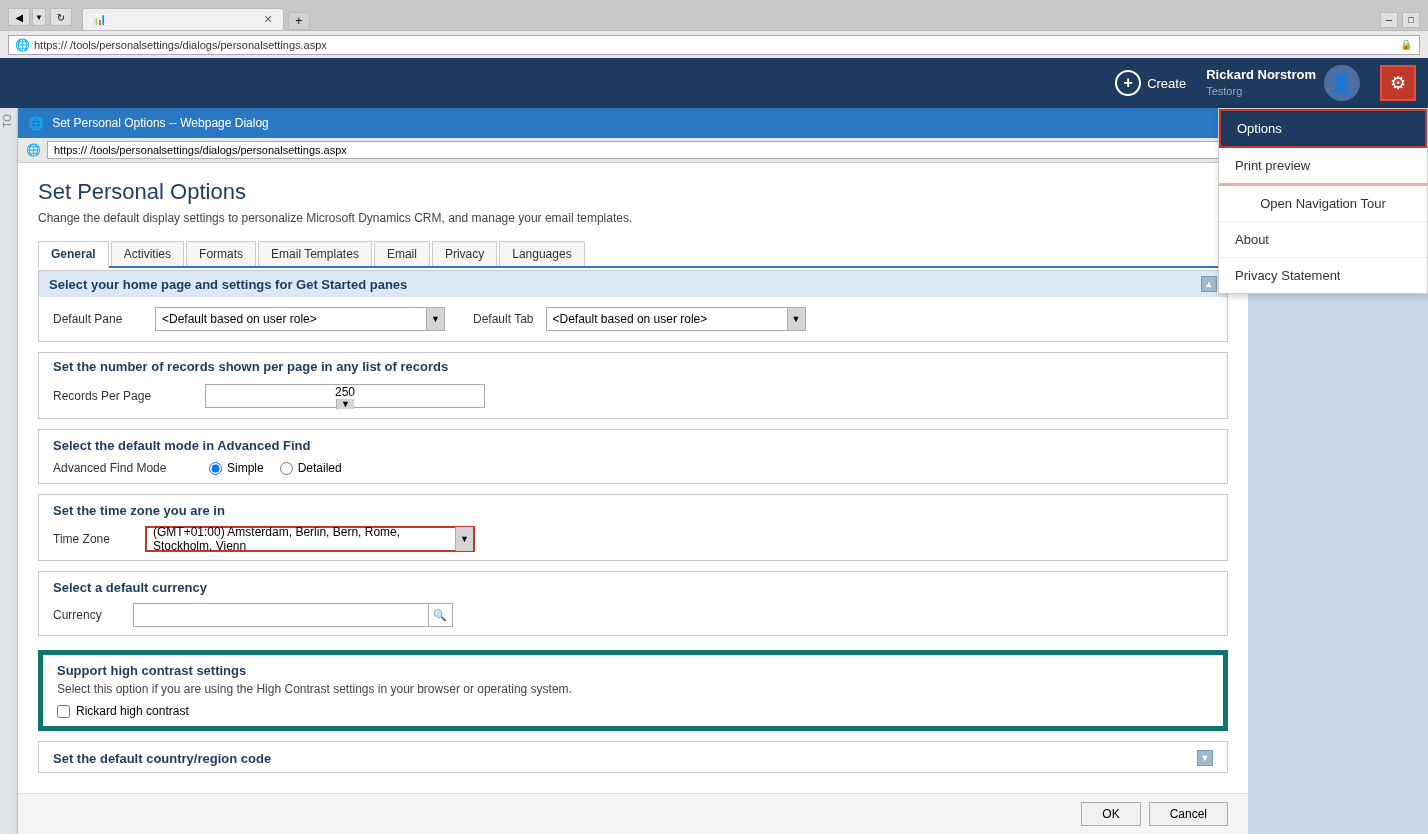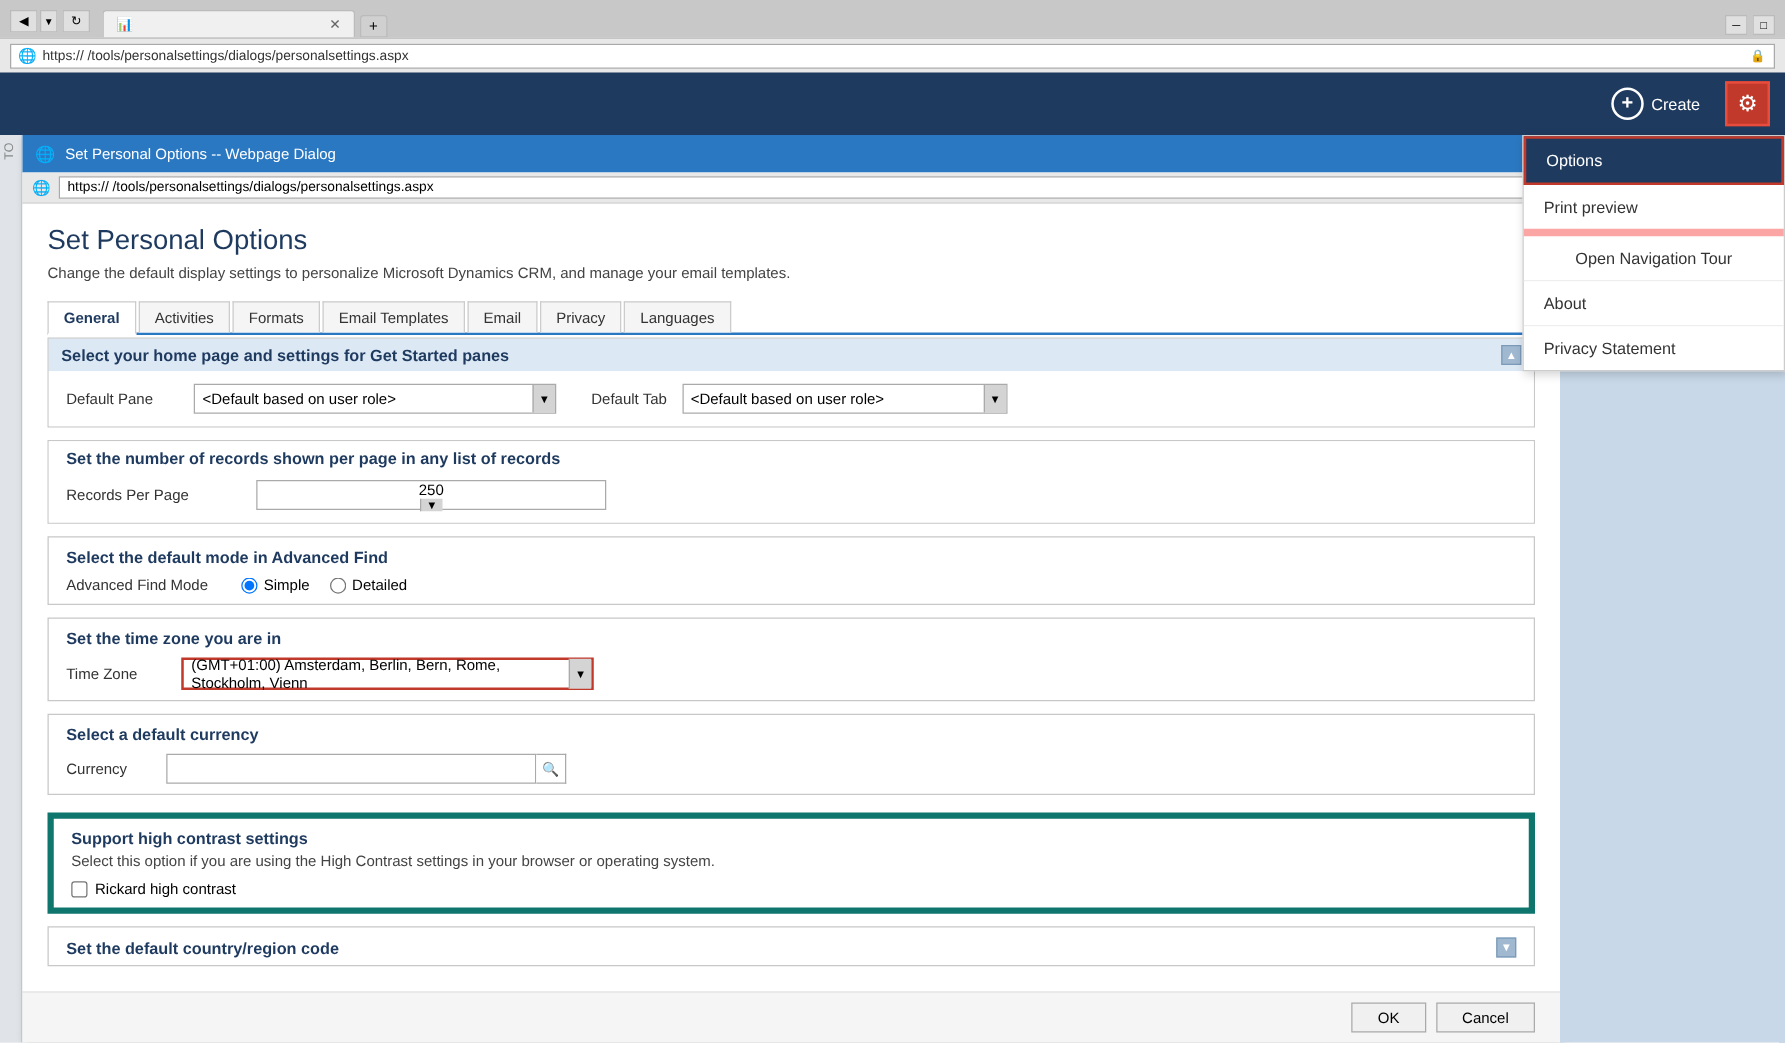--- a/index.html
+++ b/index.html
@@ -39,28 +39,35 @@
   </div>
 </div>
 
 <div style="background:#1e3a5f; height:50px; display:flex; align-items:center; padding:0 12px; justify-content:flex-end; gap:20px; position:relative;">
 
   <div style="color:white; display:flex; align-items:center; gap:6px; cursor:pointer;">
     <div style="width:26px; height:26px; border:2px solid white; border-radius:50%; display:flex; align-items:center; justify-content:center; font-size:16px; font-weight:bold; color:white;">+</div>
     <span style="font-size:13px; color:white;">Create</span>
   </div>
 
+  <div style="display:flex; align-items:center; gap:8px;">
+    <div>
+      <div style="font-size:13px; color:white; font-weight:bold; line-height:1.3;">Rickard Norstrom</div>
+      <div style="font-size:11px; color:#9ab; line-height:1.3;">Testorg</div>
+    </div>
+    <div style="width:36px; height:36px; background:#4a6fa5; border-radius:50%; display:flex; align-items:center; justify-content:center; color:white; font-size:18px; cursor:pointer;">👤</div>
+  </div>
 
   <div style="width:36px; height:36px; background:#c0392b; border:2px solid #e74c3c; display:flex; align-items:center; justify-content:center; cursor:pointer; color:white; font-size:18px; z-index:10;">⚙</div>
 
   <div style="position:absolute; top:50px; right:0; width:210px; background:white; border:1px solid #ccc; box-shadow:2px 2px 8px rgba(0,0,0,0.2); z-index:1000;">
     <div style="padding:10px 16px; font-size:13px; background:#1e3a5f; color:white; cursor:pointer; border:2px solid #c0392b;">
       <span>Options</span>
     </div>
-    <div style="padding:10px 16px; font-size:13px; color:#333; cursor:pointer; border-bottom:6px solid #fca5a5;">
+    <div style="padding:10px 16px; font-size:13px; color:#333; cursor:pointer; border-bottom:3px solid #fca5a5;">
       <span>Print preview</span>
     </div>
     <div style="padding:10px 16px; font-size:13px; color:#333; cursor:pointer; border-bottom:1px solid #eee;text-align:center;">
       <span>Open Navigation Tour</span>
     </div>
     <div style="padding:10px 16px; font-size:13px; color:#333; cursor:pointer; border-bottom:1px solid #eee;">
       <span>About</span>
     </div>
     <div style="padding:10px 16px; font-size:13px; color:#333; cursor:pointer;">
       <span>Privacy Statement</span>
@@ -154,21 +161,21 @@
           <span style="font-size:12px; color:#333; width:140px;">Records Per Page</span>
           <div style="display:flex; align-items:center; border:1px solid #aaa; background:white; height:24px; width:280px;flex-direction:column;">
             <span style="font-size:12px; padding:0 6px; flex:1;">250</span>
             <div style="background:#d4d4d4; border-left:1px solid #aaa; width:18px; height:22px; display:flex; align-items:center; justify-content:center; font-size:9px; cursor:pointer;">▼</div>
           </div>
         </div>
       </div>
 
       <div style="border:1px solid #c8c8c8; margin-top:10px; padding:8px 14px;">
         <div style="font-size:13px; font-weight:bold; color:#1e3a5f; margin-bottom:8px;">Select the default mode in Advanced Find</div>
-        <div style="display:flex; align-items:center; ">
+        <div style="display:flex; align-items:center; gap:16px;">
           <span style="font-size:12px; color:#333; width:140px;">Advanced Find Mode</span>
           <div style="display:flex; align-items:center; gap:16px;">
             <label style="display:flex; align-items:center; gap:5px; font-size:12px; cursor:pointer;">
               <input type="radio" name="advfind" checked="" style="">
               <span>Simple</span>
             </label>
             <label style="display:flex; align-items:center; gap:5px; font-size:12px; cursor:pointer;">
               <input type="radio" name="advfind" style="">
               <span>Detailed</span>
             </label>

